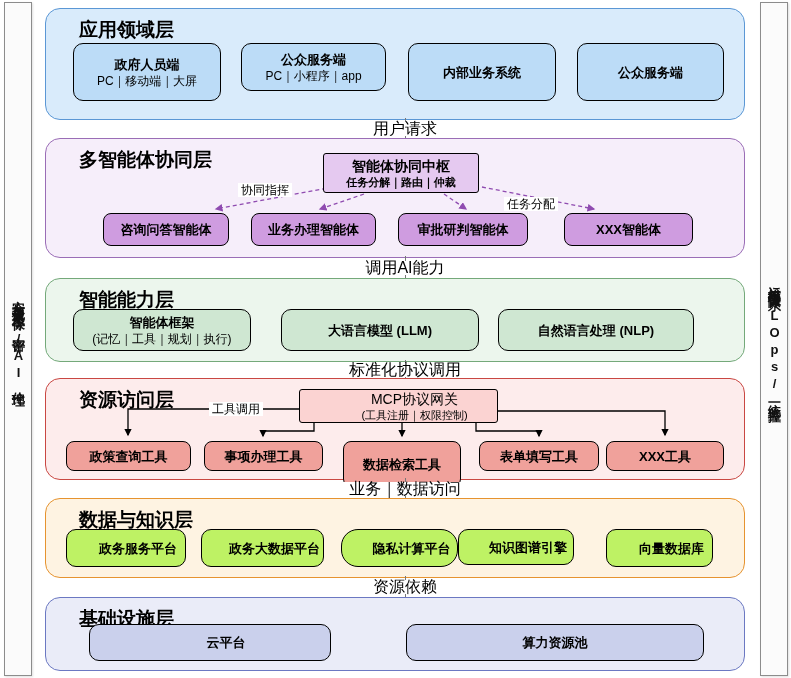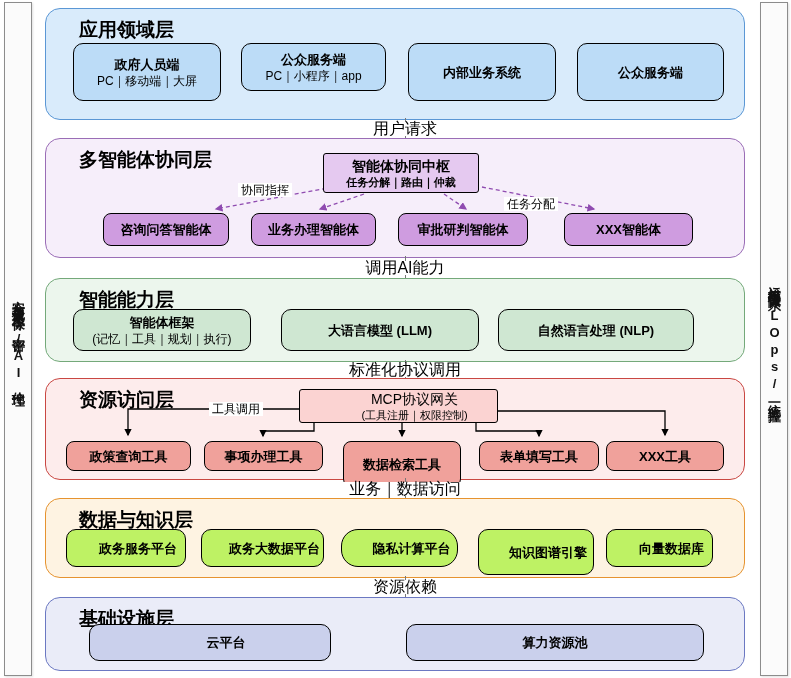--- a/index.html
+++ b/index.html
@@ -190,21 +190,21 @@
     <div class="ltitle">数据与知识层</div>
     <div class="node n-orange" style="left:20px;top:30px;width:120px;height:38px;">
       <div>政务服务平台</div>
     </div>
     <div class="node n-orange" style="left:155px;top:30px;width:123px;height:38px;">
       <div>政务大数据平台</div>
     </div>
     <div class="node n-orange" style="left:295px;top:30px;width:117px;height:38px;border-radius:17px;">
       <div>隐私计算平台</div>
     </div>
-    <div class="node n-orange" style="left:432px;top:30px;width:116px;height:46px;">
+    <div class="node n-orange" style="left:412px;top:30px;width:116px;height:36px;">
       <div>知识图谱引擎</div>
     </div>
     <div class="node n-orange" style="left:560px;top:30px;width:107px;height:38px;">
       <div>向量数据库</div>
     </div>
   </div>
 
   <div class="gap" style="top:579px;height:16px;">
     <span class="gline"></span>
     <span class="glabel">资源依赖</span>

